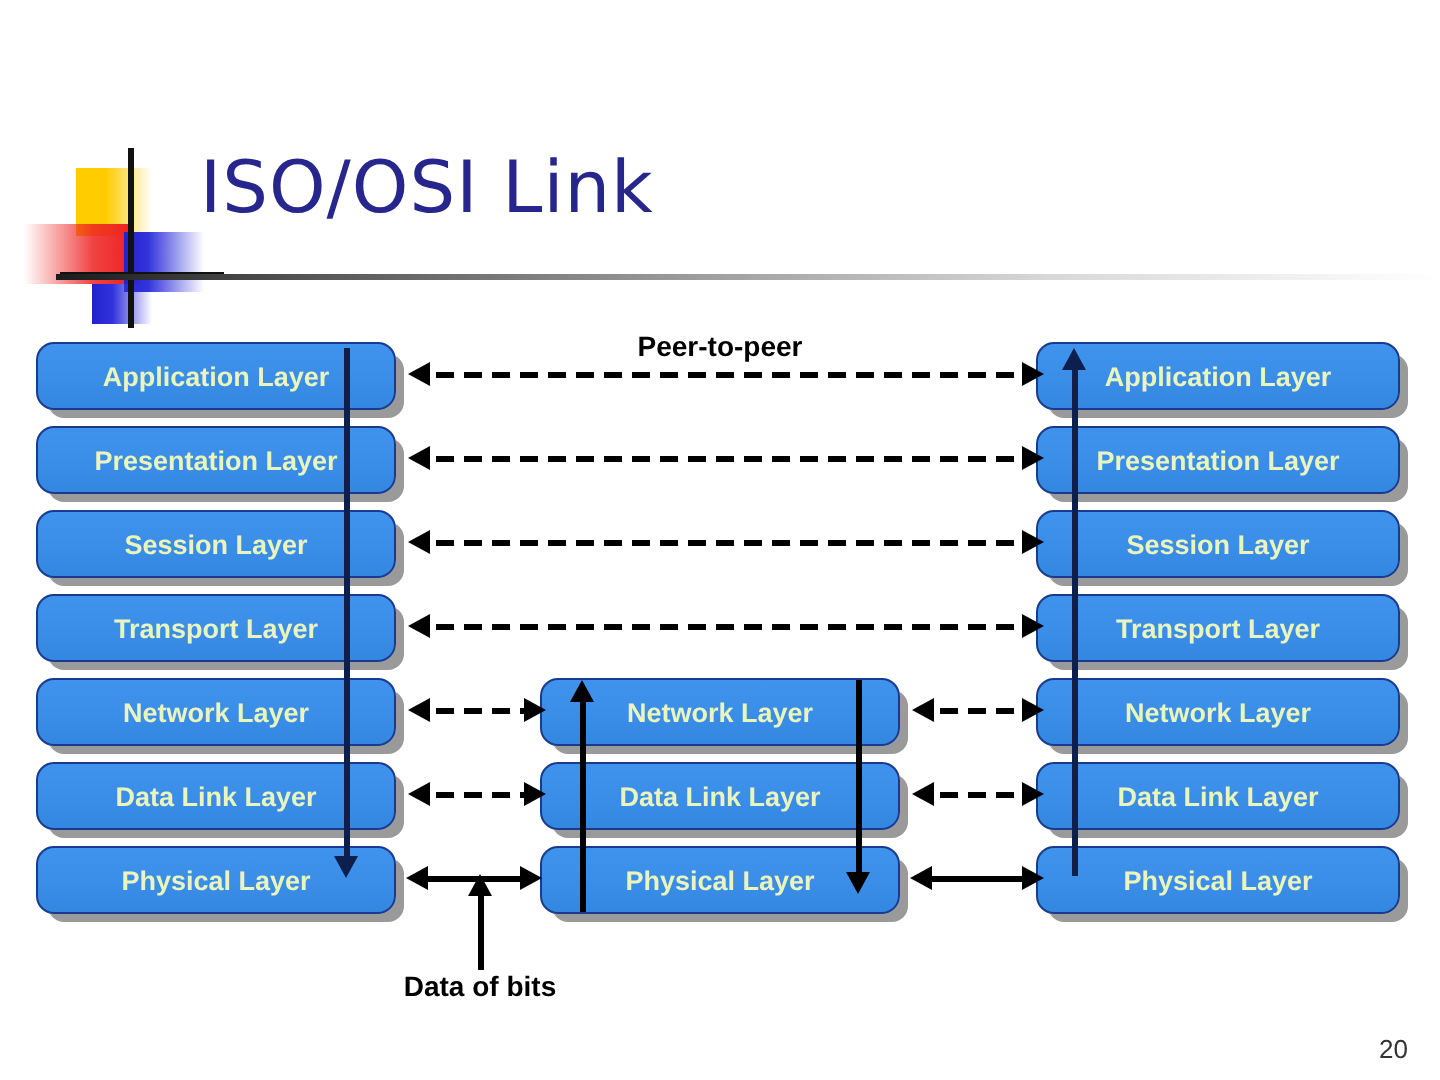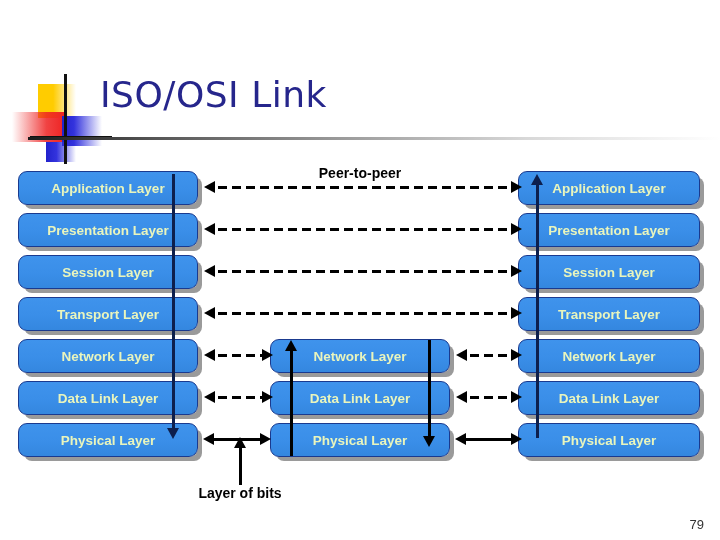--- a/index.html
+++ b/index.html
@@ -208,21 +208,21 @@
   <div class="cross-h"></div>
 </div>
 
 <div id="slide-title">ISO/OSI Link</div>
 <div id="title-rule"></div>
 
 <div id="peer-label">
   <span>Peer-to-peer</span>
 </div>
 
-<div id="flow-label">Layer of bits</div>
+<div id="flow-label">Data of bits</div>
 <div id="flow-leader"></div>
 <div id="flow-leader-head"></div>
 
 <div class="layer-box col-left" style="top:171px">Application Layer</div>
 <div class="layer-box col-left" style="top:213px">Presentation Layer</div>
 <div class="layer-box col-left" style="top:255px">Session Layer</div>
 <div class="layer-box col-left" style="top:297px">Transport Layer</div>
 <div class="layer-box col-left" style="top:339px">Network Layer</div>
 <div class="layer-box col-left" style="top:381px">Data Link Layer</div>
 <div class="layer-box col-left" style="top:423px">Physical Layer</div>
@@ -284,13 +284,13 @@
 <div class="harrow right" style="left:511px; top:391px;"></div>
 
 <div class="hconn solid" style="left:214px; top:438px; width:52px;"></div>
 <div class="harrow left" style="left:203px; top:433px;"></div>
 <div class="harrow right" style="left:260px; top:433px;"></div>
 
 <div class="hconn solid" style="left:466px; top:438px; width:50px;"></div>
 <div class="harrow left" style="left:455px; top:433px;"></div>
 <div class="harrow right" style="left:511px; top:433px;"></div>
 
-<div id="page-number">79</div>
+<div id="page-number">20</div>
 
 </body></html>

